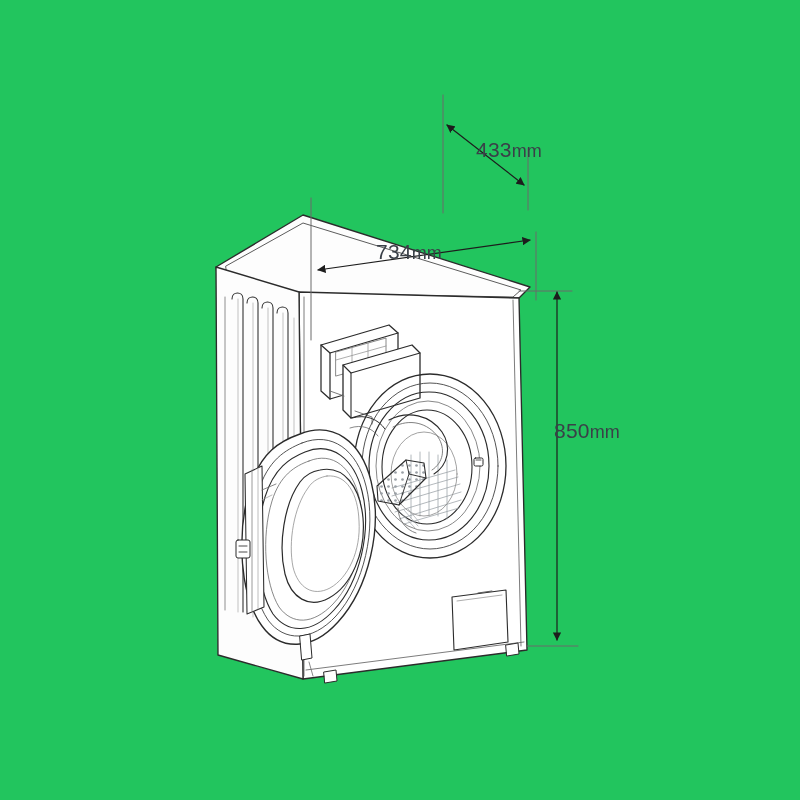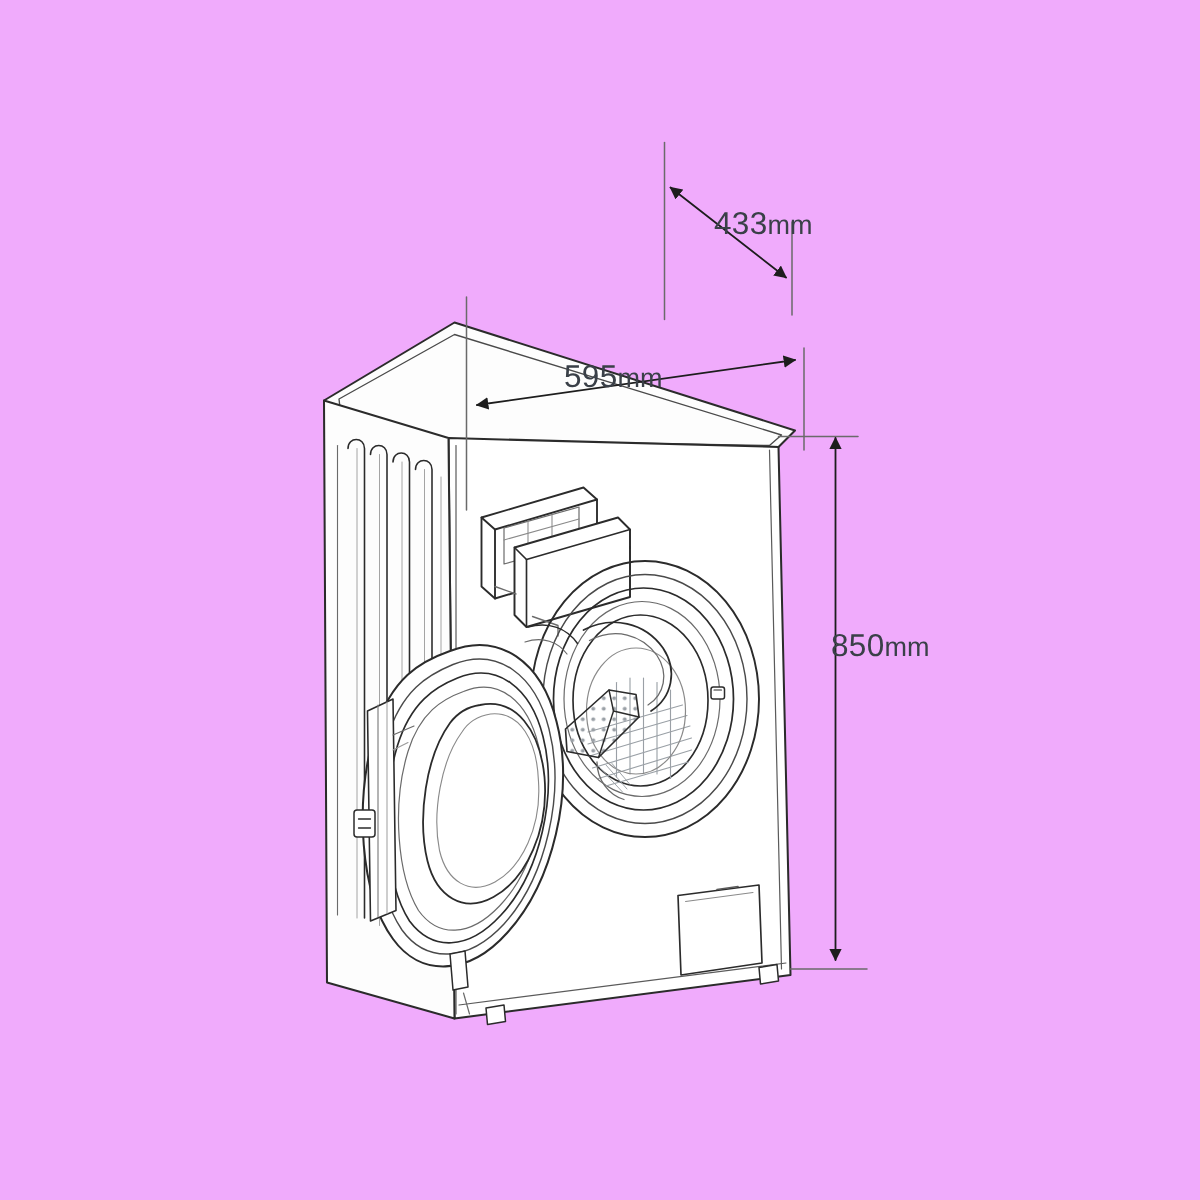--- a/index.html
+++ b/index.html
@@ -10,21 +10,21 @@
   body {
     width: 800px;
     height: 800px;
     font-family: "Liberation Sans", sans-serif;
     overflow: hidden;
   }
   #canvas-root {
     position: relative;
     width: 800px;
     height: 800px;
-    background: #f0abfc;
+    background: #22c55e;
   }
   #drawing-svg {
     position: absolute;
     left: 0;
     top: 0;
     width: 800px;
     height: 800px;
   }
   .dim-text {
     position: absolute;
@@ -231,20 +231,20 @@
       </g>
 
     </g>
   </svg>
 
   <div class="dim-text" id="label-433">
     <span>433</span><span class="unit">mm</span>
   </div>
 
   <div class="dim-text" id="label-595">
-    <span>595</span><span class="unit">mm</span>
+    <span>734</span><span class="unit">mm</span>
   </div>
 
   <div class="dim-text" id="label-850">
     <span>850</span><span class="unit">mm</span>
   </div>
 
 </div>
 
 </body></html>

